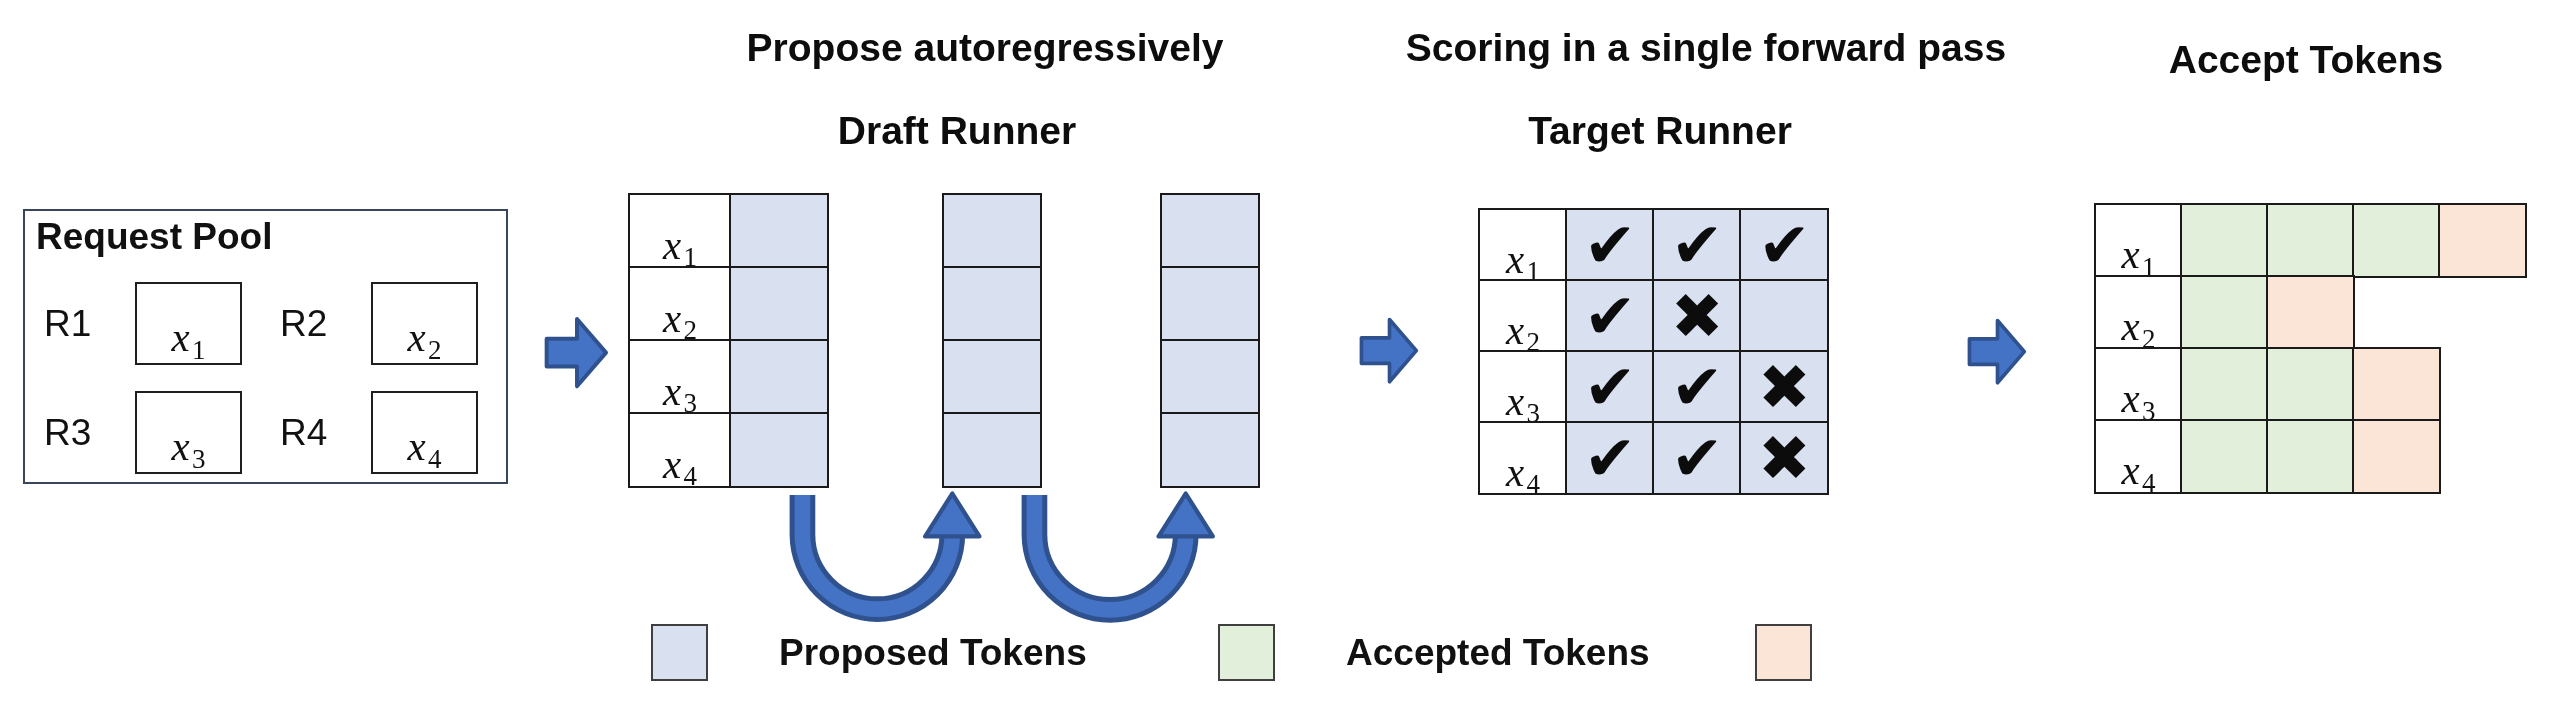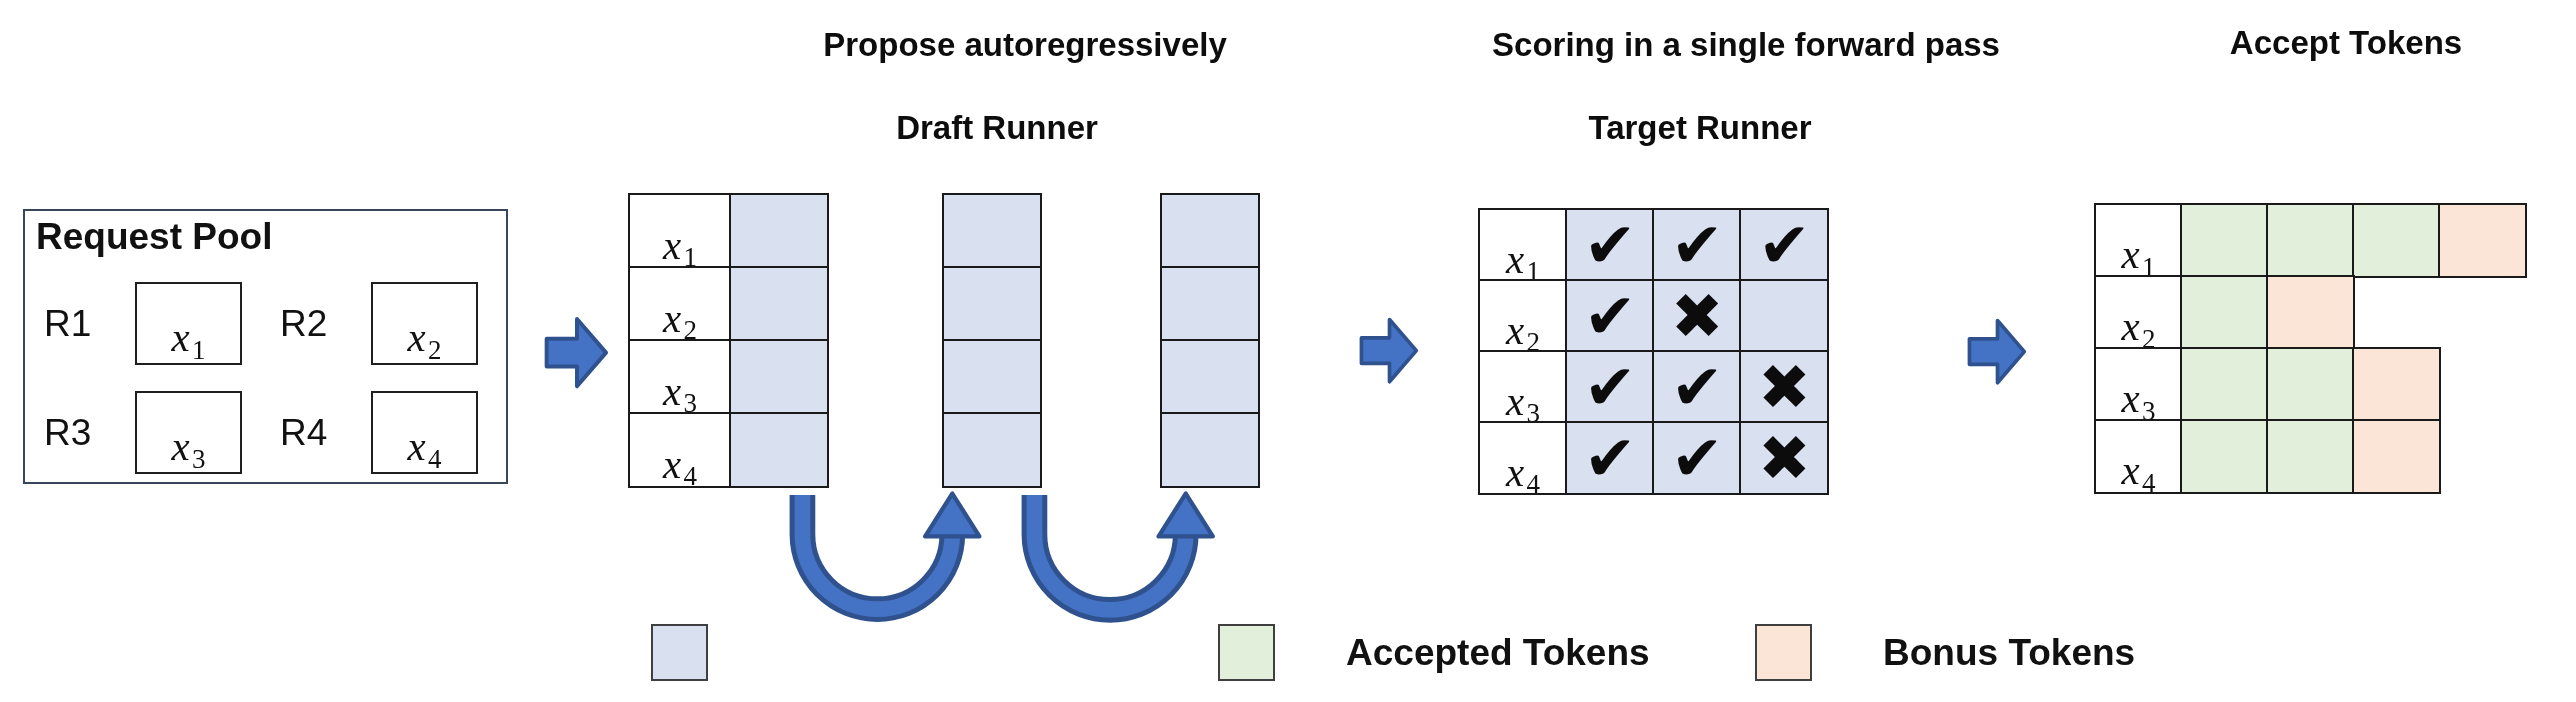--- a/index.html
+++ b/index.html
@@ -1,19 +1,19 @@
 <!DOCTYPE html>
 <html style="font-size:11.4px"><head>
 <meta charset="utf-8">
 <style>
   html,body{margin:0;padding:0;background:#ffffff;}
   body{width:2576px;height:703px;font-family:"Liberation Sans",sans-serif;color:#111;}
   #canvas{position:relative;width:2576px;height:703px;overflow:hidden;background:#ffffff;}
 
-  .heading{position:absolute;transform:translateX(-50%);font-size:33px;font-weight:600;white-space:nowrap;color:#0d0d0d;margin-left:40px;}
+  .heading{position:absolute;transform:translateX(-50%);font-size:39px;font-weight:600;white-space:nowrap;color:#0d0d0d;}
 
   
   .math{font-family:"Liberation Serif",serif;font-style:italic;font-size:41px;color:#111;line-height:1;margin-top:28px;}
   .math sub{font-style:normal;font-size:27px;line-height:0;vertical-align:-0.28em;margin-left:2.1px;}
 
   
   #pool-box{position:absolute;left:23px;top:209px;width:485px;height:275px;border:2.9px solid #38455b;background:#fff;box-sizing:border-box;}
   #pool-title{position:absolute;left:36px;top:216px;font-size:37px;font-weight:600;}
   #pool-items{position:absolute;left:44px;top:282px;width:471px;display:grid;grid-template-columns:236px 236px;row-gap:26.4px;}
   .pool-item{display:flex;align-items:center;height:83px;}
@@ -61,21 +61,21 @@
 </style>
 </head>
 <body>
 
 <div id="canvas">
 
   <div class="heading" id="h-propose" style="left:985px;top:26px;">Propose autoregressively</div>
   <div class="heading" id="h-draft" style="left:957px;top:109px;">Draft Runner</div>
   <div class="heading" id="h-scoring" style="left:1706px;top:26px;text-align:right;">Scoring in a single forward pass</div>
   <div class="heading" id="h-target" style="left:1660px;top:109px;">Target Runner</div>
-  <div class="heading" id="h-accept" style="left:2306px;top:24px;">Accept Tokens</div>
+  <div class="heading" id="h-accept" style="left:2306px;top:38px;">Accept Tokens</div>
 
   <div id="pool-box"></div>
   <div id="pool-title">Request Pool</div>
   <div id="pool-items">
       <div class="pool-item">
         <span class="r-label">R1</span>
         <div class="token-box">
           <span class="math">x<sub>1</sub></span>
         </div>
       </div>
@@ -267,25 +267,25 @@
         </div>
         <div class="cell a-cell" style="background: rgb(226, 239, 218);"></div>
         <div class="cell a-cell" style="background: rgb(226, 239, 218);"></div>
         <div class="cell a-cell" style="background: rgb(251, 229, 214);"></div>
       </div>
     </div>
 
   <div id="legend">
       <div class="legend-item li-0">
         <span class="l-swatch" style="background: rgb(217, 225, 241);"></span>
+        <span class="l-label">Proposed Tokens</span>
       </div>
       <div class="legend-item li-1">
         <span class="l-swatch" style="background: rgb(226, 239, 218);"></span>
         <span class="l-label">Accepted Tokens</span>
       </div>
       <div class="legend-item li-2">
         <span class="l-swatch" style="background: rgb(251, 229, 214);"></span>
-        <span class="l-label">Bonus Tokens</span>
       </div>
     </div>
 
 </div>
 
 
 </body></html>

